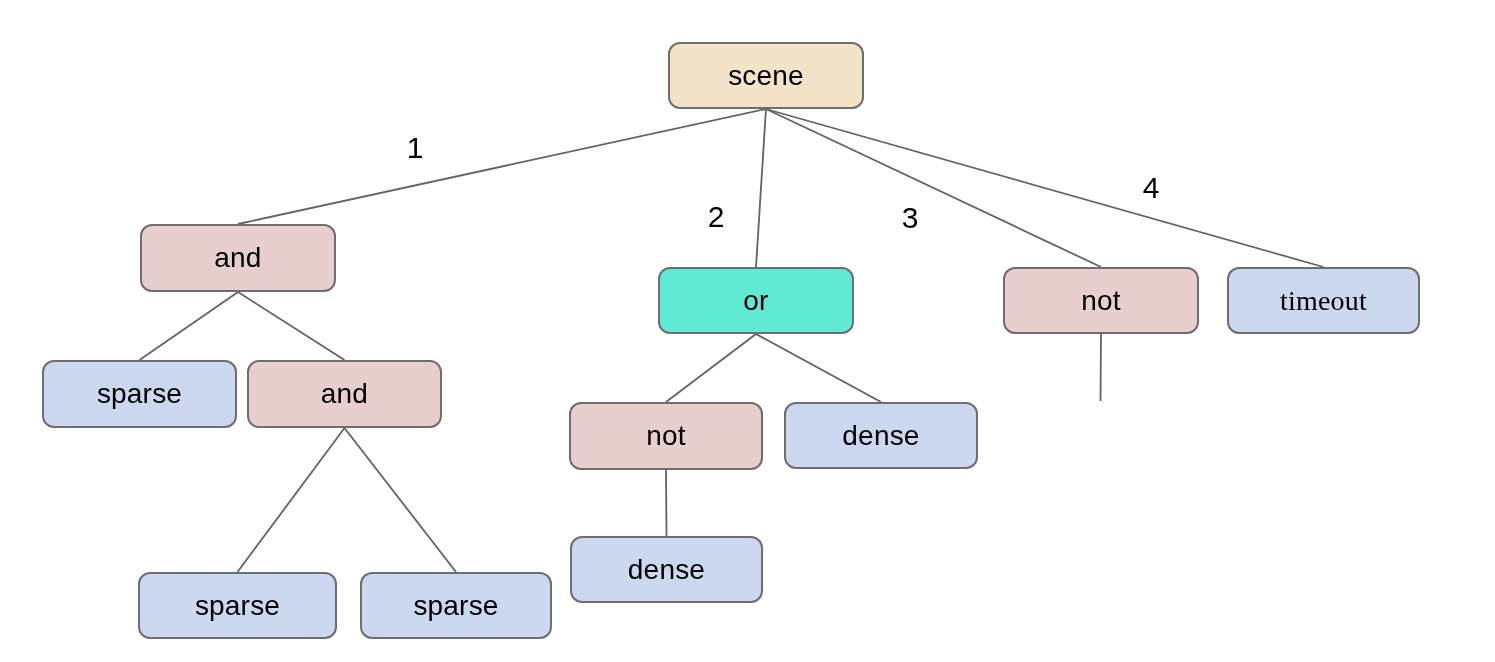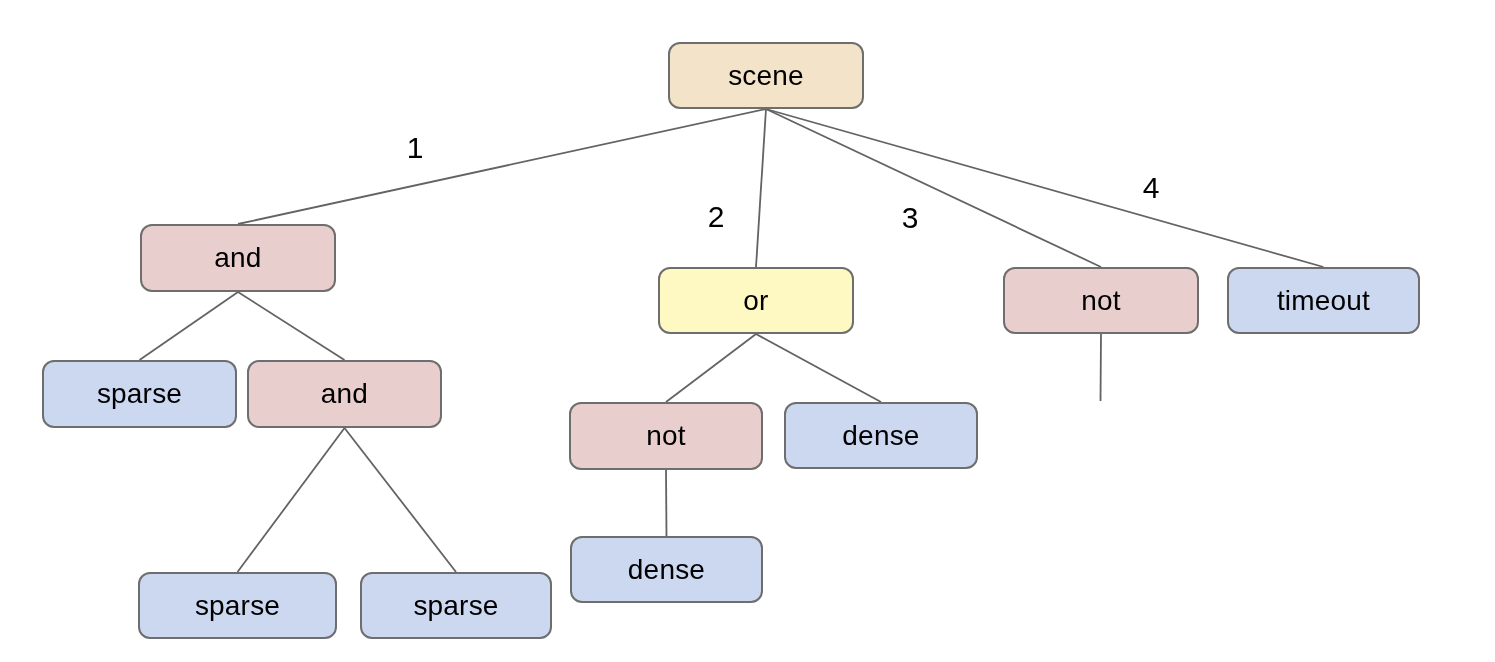--- a/index.html
+++ b/index.html
@@ -64,23 +64,23 @@
       <line x1="344.5" y1="428" x2="237.5" y2="572" stroke="#636363" stroke-width="1.8"></line>
       <line x1="344.5" y1="428" x2="456" y2="572" stroke="#636363" stroke-width="1.8"></line>
       <line x1="756" y1="334" x2="666" y2="402" stroke="#636363" stroke-width="1.8"></line>
       <line x1="756" y1="334" x2="881" y2="402" stroke="#636363" stroke-width="1.8"></line>
       <line x1="666" y1="470" x2="666.5" y2="536" stroke="#636363" stroke-width="1.8"></line>
       <line x1="1101" y1="334" x2="1100.5" y2="401" stroke="#636363" stroke-width="1.8"></line>
     </svg>
   <div class="nodes-layer">
       <div class="tree-node" style="left: 668px; top: 42px; width: 196px; height: 67px; background: rgb(242, 227, 201); border: 2px solid rgb(110, 110, 110); color: rgb(0, 0, 0);">scene</div>
       <div class="tree-node" style="left: 140px; top: 224px; width: 196px; height: 68px; background: rgb(232, 207, 206); border: 2px solid rgb(110, 110, 110); color: rgb(0, 0, 0);">and</div>
-      <div class="tree-node" style="left: 658px; top: 267px; width: 196px; height: 67px; background: #fef9c3; border: 2px solid rgb(110, 110, 110); color: rgb(0, 0, 0);">or</div>
+      <div class="tree-node" style="left: 658px; top: 267px; width: 196px; height: 67px; background: #5eead4; border: 2px solid rgb(110, 110, 110); color: rgb(0, 0, 0);">or</div>
       <div class="tree-node" style="left: 1003px; top: 267px; width: 196px; height: 67px; background: rgb(232, 207, 206); border: 2px solid rgb(110, 110, 110); color: rgb(0, 0, 0);">not</div>
-      <div class="tree-node" style="left: 1227px; top: 267px; width: 193px; height: 67px; background: rgb(204, 215, 240); border: 2px solid rgb(110, 110, 110); color: rgb(0, 0, 0);">timeout</div>
+      <div class="tree-node" style="left: 1227px; top: 267px; width: 193px; height: 67px; background: rgb(204, 215, 240); border: 2px solid rgb(110, 110, 110); color: rgb(0, 0, 0); font-family: Liberation Serif, serif;">timeout</div>
       <div class="tree-node" style="left: 42px; top: 360px; width: 195px; height: 68px; background: rgb(204, 215, 240); border: 2px solid rgb(110, 110, 110); color: rgb(0, 0, 0);">sparse</div>
       <div class="tree-node" style="left: 247px; top: 360px; width: 195px; height: 68px; background: rgb(232, 207, 206); border: 2px solid rgb(110, 110, 110); color: rgb(0, 0, 0);">and</div>
       <div class="tree-node" style="left: 569px; top: 402px; width: 194px; height: 68px; background: rgb(232, 207, 206); border: 2px solid rgb(110, 110, 110); color: rgb(0, 0, 0);">not</div>
       <div class="tree-node" style="left: 784px; top: 402px; width: 194px; height: 67px; background: rgb(204, 215, 240); border: 2px solid rgb(110, 110, 110); color: rgb(0, 0, 0);">dense</div>
       <div class="tree-node" style="left: 138px; top: 572px; width: 199px; height: 67px; background: rgb(204, 215, 240); border: 2px solid rgb(110, 110, 110); color: rgb(0, 0, 0);">sparse</div>
       <div class="tree-node" style="left: 360px; top: 572px; width: 192px; height: 67px; background: rgb(204, 215, 240); border: 2px solid rgb(110, 110, 110); color: rgb(0, 0, 0);">sparse</div>
       <div class="tree-node" style="left: 570px; top: 536px; width: 193px; height: 67px; background: rgb(204, 215, 240); border: 2px solid rgb(110, 110, 110); color: rgb(0, 0, 0);">dense</div>
     </div>
 </div>
 

